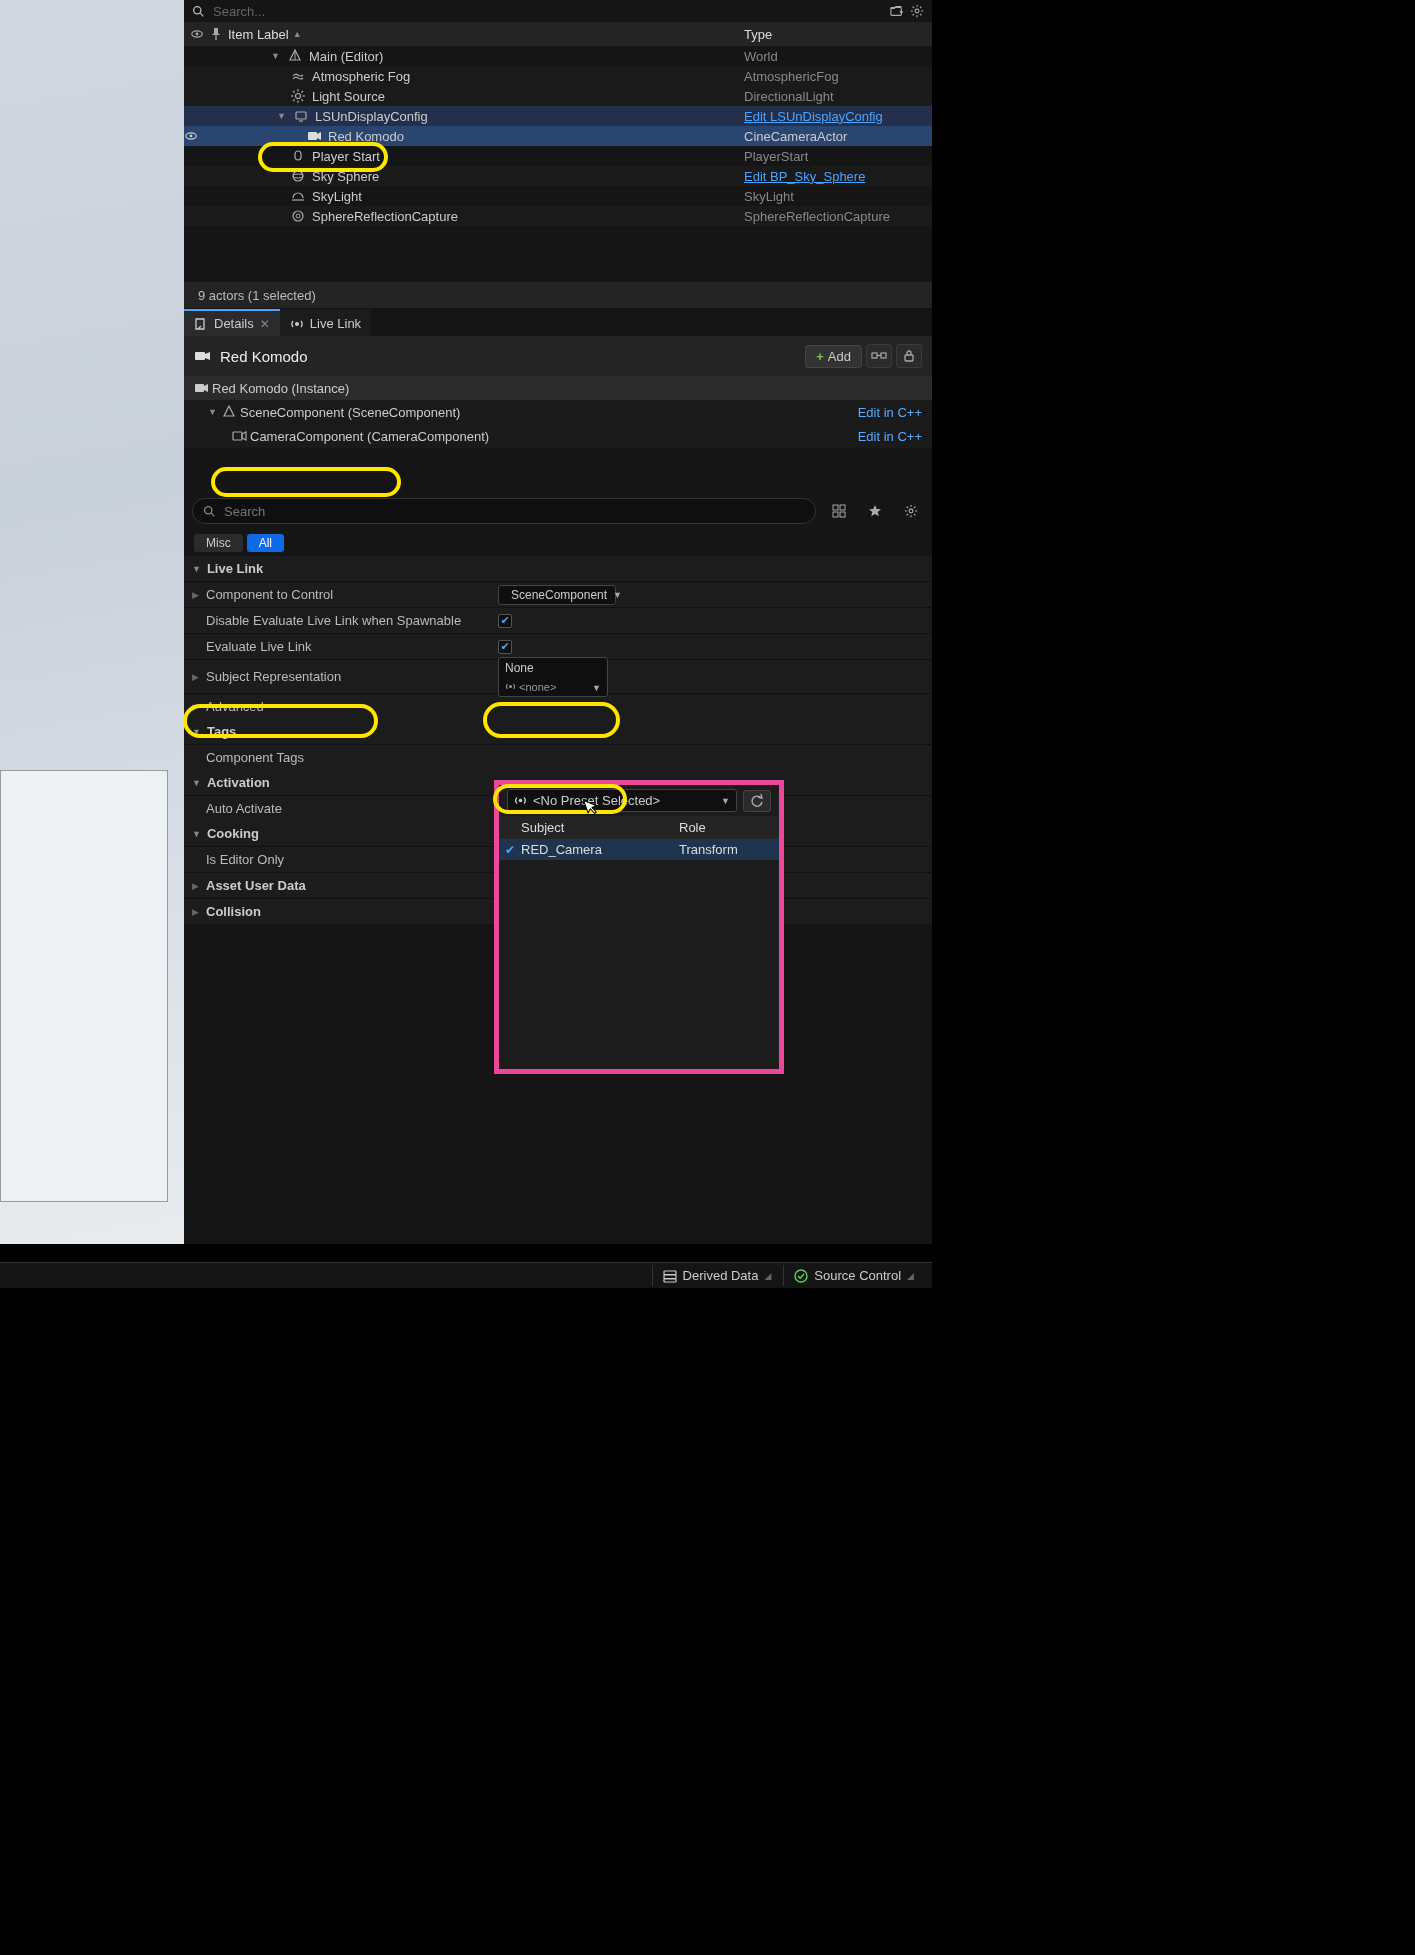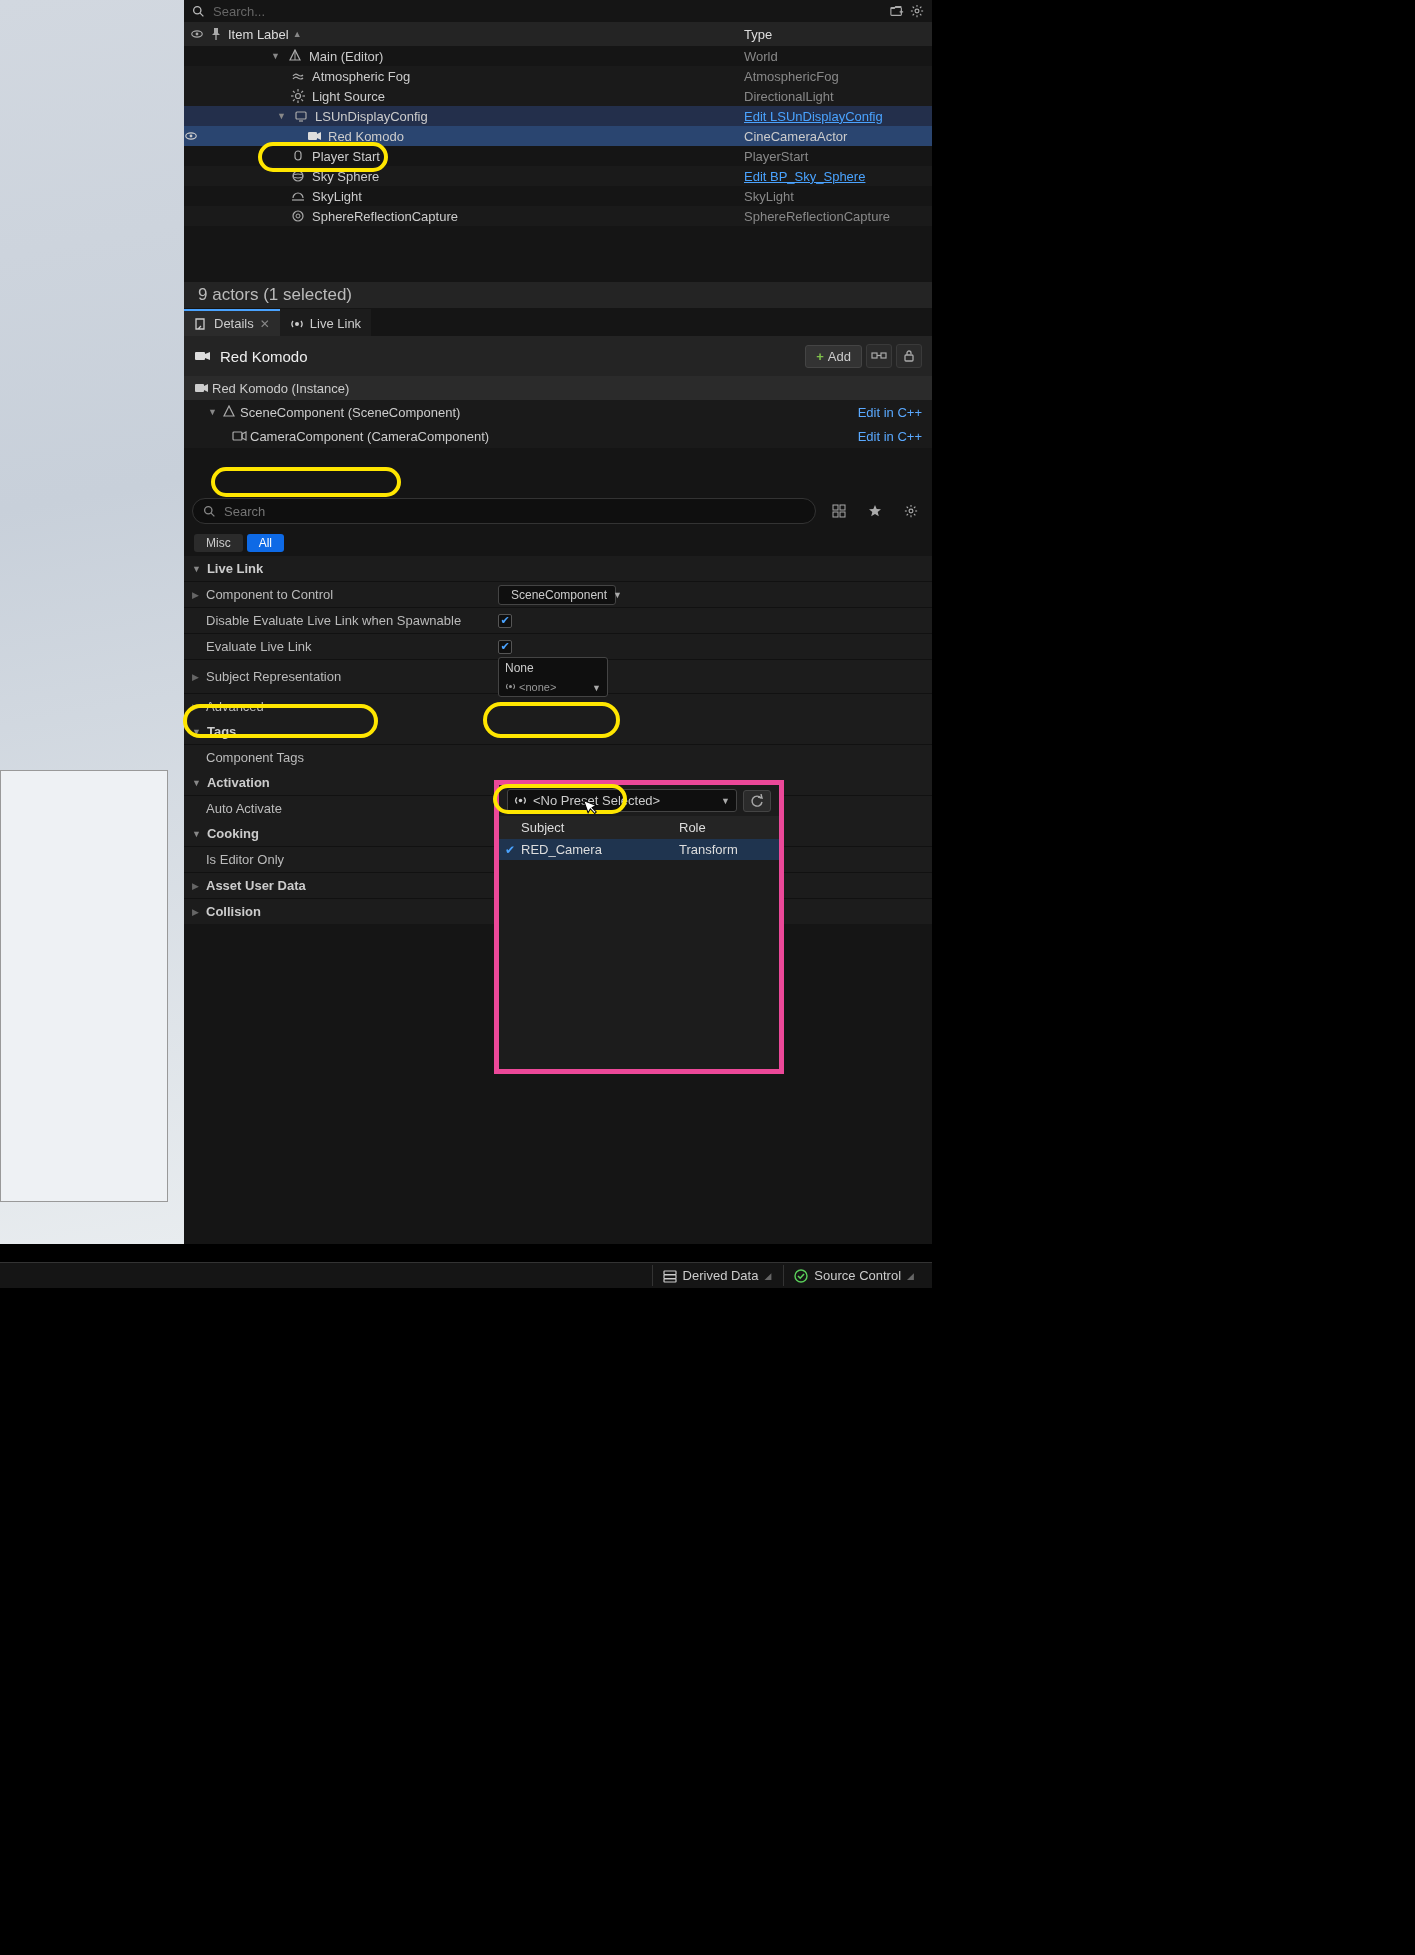--- a/index.html
+++ b/index.html
@@ -38,21 +38,21 @@
 .tree-col .indent2 { width: 62px; }
 .tree-col .caret { font-size: 9px; color: #888; width: 12px; }
 .type-col { width: 194px; color: #888; padding-left: 6px; }
 .type-col .link { color: #4aa3ff; text-decoration: underline; cursor: pointer; }
 .ico { width: 16px; text-align: center; color: #aaa; font-size: 12px; }
 
 
 .ring { position: absolute; border: 4px solid #ffe600; border-radius: 18px; pointer-events: none; }
 
 
-.status-strip { background: #242424; height: 26px; display: flex; align-items: center; padding-left: 14px; color: #bbb; font-size: 17px; }
+.status-strip { background: #242424; height: 26px; display: flex; align-items: center; padding-left: 14px; color: #bbb; font-size: 13px; }
 
 
 .tabs { display: flex; background: #151515; height: 28px; align-items: flex-end; }
 .tab { display: flex; align-items: center; gap: 6px; padding: 5px 10px; background: #1c1c1c; color: #ccc; font-size: 13px; border-top: 2px solid transparent; }
 .tab.active { background: #2b2b2b; border-top: 2px solid #4aa3ff; }
 .tab .close { color: #888; font-size: 12px; }
 
 
 .details-head { display: flex; align-items: center; padding: 8px 10px; background: #242424; }
 .details-head .actor-name { color: #eee; font-size: 15px; flex: 1; display: flex; align-items: center; gap: 8px; }

